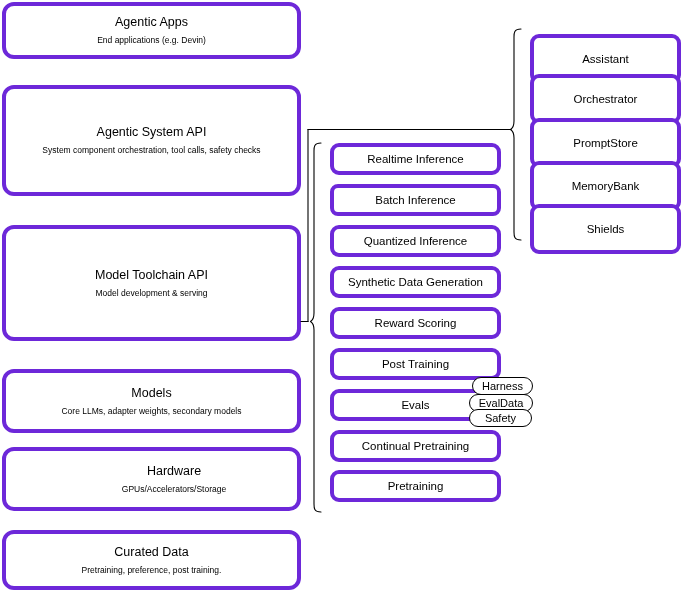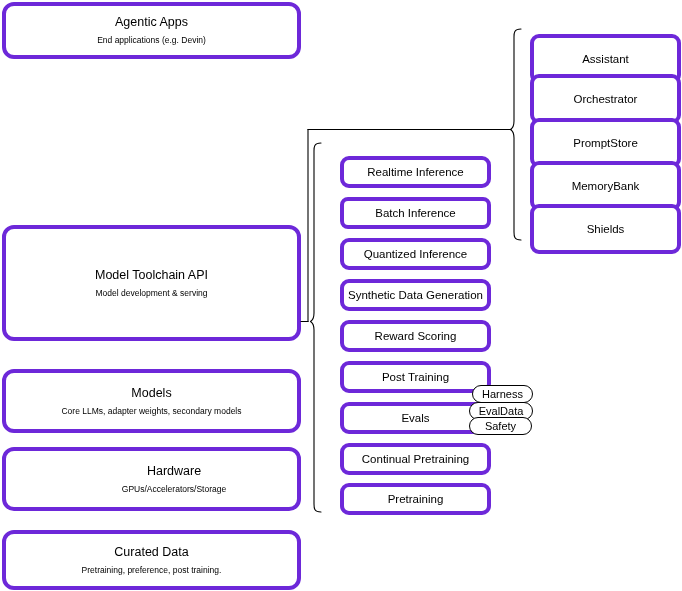--- a/index.html
+++ b/index.html
@@ -52,64 +52,66 @@
     border-radius: 12px;
   }
   
   .chip {
     border-radius: 9px;
   }
   .chip .title {
     font-size: 11.5px;
   }
   .mid-chip {
-    left: 340px;
-    width: 151px;
+    left: 330px;
+    width: 171px;
     height: 32px;
-    margin-top: 13px;
   }
   .right-chip {
     left: 530px;
     width: 151px;
     height: 50px;
   }
   
   .pill {
     position: absolute;
     box-sizing: border-box;
     border: 1px solid #000000;
     background: #ffffff;
     border-radius: 999px;
     display: flex;
     align-items: center;
     justify-content: center;
     font-size: 11px;
     color: #000000;
     white-space: nowrap;
-    margin-top: 8px;
   }
   svg.overlay {
     position: absolute;
     left: 0;
     top: 0;
     width: 682px;
     height: 591px;
     pointer-events: none;
   }
 </style>
 </head>
 <body>
 
 <div id="canvas">
 
   <div class="node layer" style="top:2px;height:57px;">
     <div class="title">Agentic Apps</div>
     <div class="sub">End applications (e.g. Devin)</div>
   </div>
 
+  <div class="node layer" style="top:85px;height:111px;">
+    <div class="title">Agentic System API</div>
+    <div class="sub">System component orchestration, tool calls, safety checks</div>
+  </div>
 
   <div class="node layer" style="top:225px;height:116px;">
     <div class="title">Model Toolchain API</div>
     <div class="sub">Model development &amp; serving</div>
   </div>
 
   <div class="node layer" style="top:369px;height:64px;">
     <div class="title">Models</div>
     <div class="sub">Core LLMs, adapter weights, secondary models</div>
   </div>

